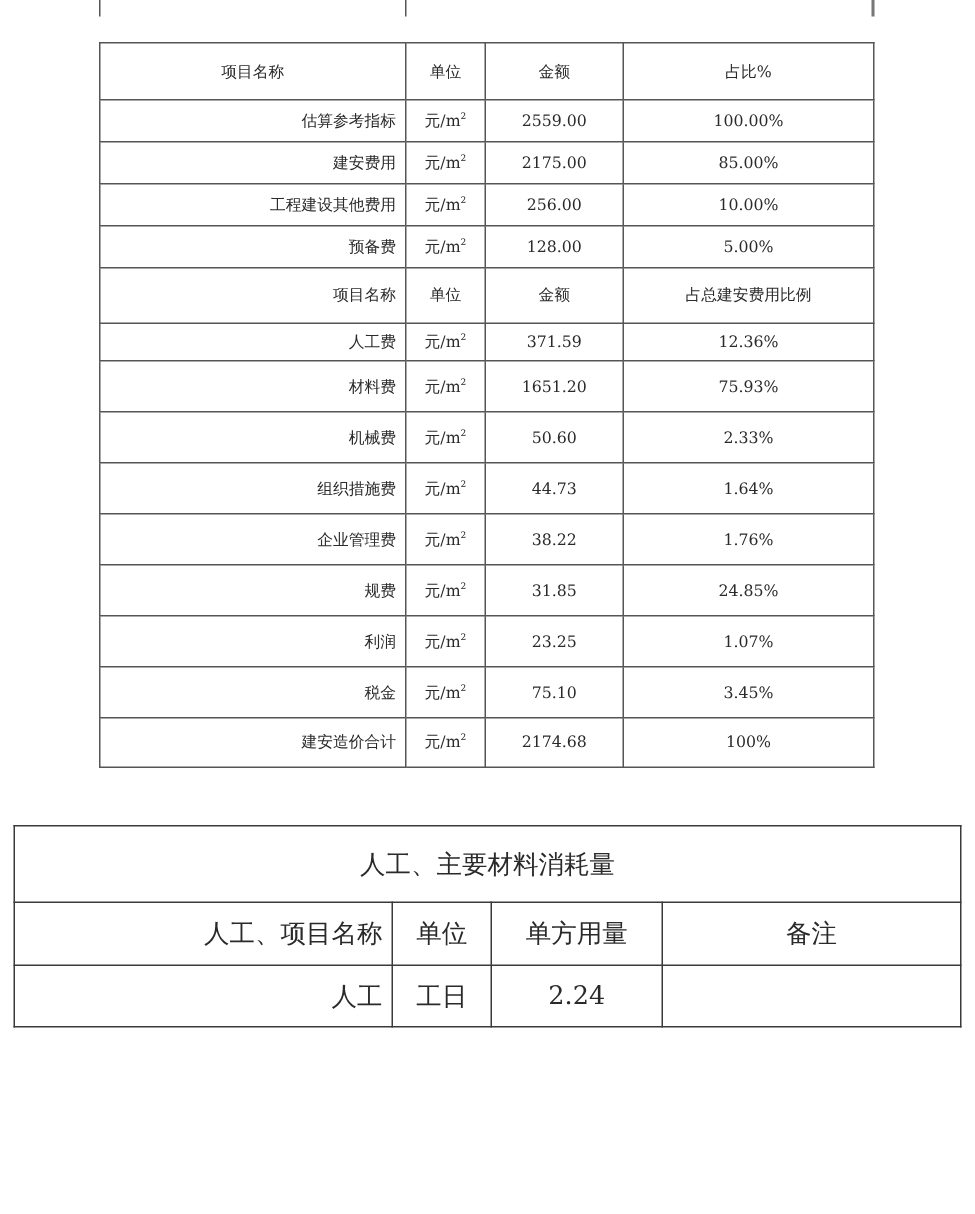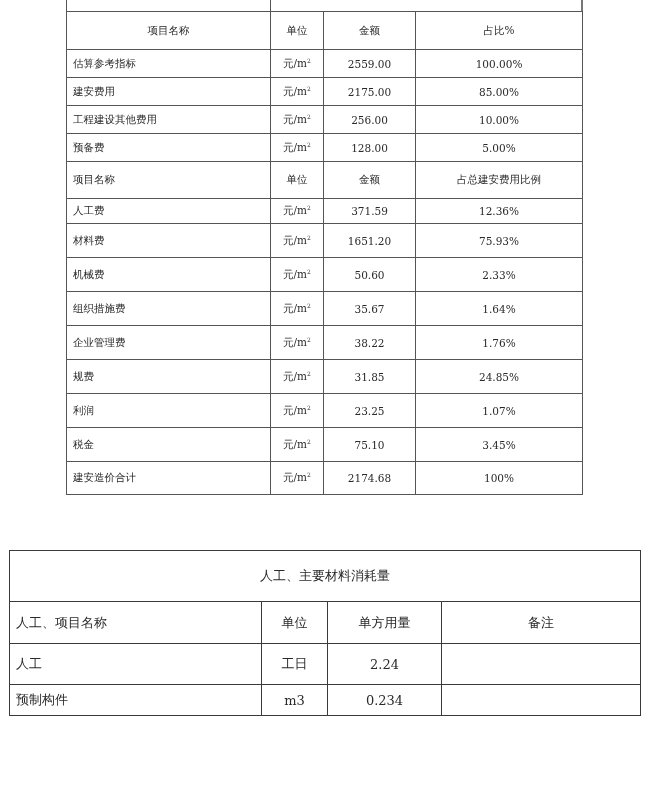--- a/index.html
+++ b/index.html
@@ -1,25 +1,25 @@
 <!DOCTYPE html>
 <html><head>
 <meta charset="utf-8">
 <style>
   html, body { margin: 0; padding: 0; background: #ffffff; }
   body { width: 650px; height: 809px; position: relative; overflow: hidden;
          font-family: "DejaVu Serif", "Liberation Serif", serif; color: #2a2a2a; }
   .tbl { position: absolute; border-collapse: collapse; table-layout: fixed; }
   .tbl td { border: 1px solid #4a4a4a; padding: 0 6px; vertical-align: middle; overflow: hidden; white-space: nowrap; }
-  #t1 { left: 66px; top: 11px; width: 516px; font-size: 10.5px; }
+  #t1 { left: 66px; top: 28px; width: 516px; font-size: 10.5px; }
   #t1 td { border-color: #555; }
-  #t2 { left: 9px; top: 550px; width: 631px; font-size: 13px; }
+  #t2 { left: 9px; top: 550px; width: 631px; font-size: 17px; }
   #t2 td { border: 1.5px solid #3a3a3a; }
   .c { text-align: center; }
-  .l { text-align: left; }
+  .l { text-align: right; }
   sup { font-size: 6px; vertical-align: super; line-height: 0; }
   .stub-top { position: absolute; left: 66px; top: 0; width: 1px; height: 11px; background: #555; }
   .stub-mid { position: absolute; left: 270px; top: 0; width: 1px; height: 11px; background: #555; }
   .stub-right { position: absolute; left: 581px; top: 0; width: 2px; height: 11px; background: #777; }
 </style>
 </head>
 <body>
 
 <div class="stub-top"></div>
 <div class="stub-mid"></div>
@@ -83,21 +83,21 @@
   </tr>
   <tr style="height:34px">
     <td class="l">机械费</td>
     <td class="c"><span>元/m</span><sup>2</sup></td>
     <td class="c">50.60</td>
     <td class="c">2.33%</td>
   </tr>
   <tr style="height:34px">
     <td class="l">组织措施费</td>
     <td class="c"><span>元/m</span><sup>2</sup></td>
-    <td class="c">35.67</td>
+    <td class="c">44.73</td>
     <td class="c">1.64%</td>
   </tr>
   <tr style="height:34px">
     <td class="l">企业管理费</td>
     <td class="c"><span>元/m</span><sup>2</sup></td>
     <td class="c">38.22</td>
     <td class="c">1.76%</td>
   </tr>
   <tr style="height:34px">
     <td class="l">规费</td>
@@ -142,20 +142,14 @@
     <td class="c">单位</td>
     <td class="c">单方用量</td>
     <td class="c">备注</td>
   </tr>
   <tr style="height:41px">
     <td class="l">人工</td>
     <td class="c">工日</td>
     <td class="c">2.24</td>
     <td class="c"></td>
   </tr>
-  <tr style="height:31px">
-    <td class="l">预制构件</td>
-    <td class="c">m3</td>
-    <td class="c">0.234</td>
-    <td class="c"></td>
-  </tr>
 </tbody>
   </table>
 
 </body></html>

